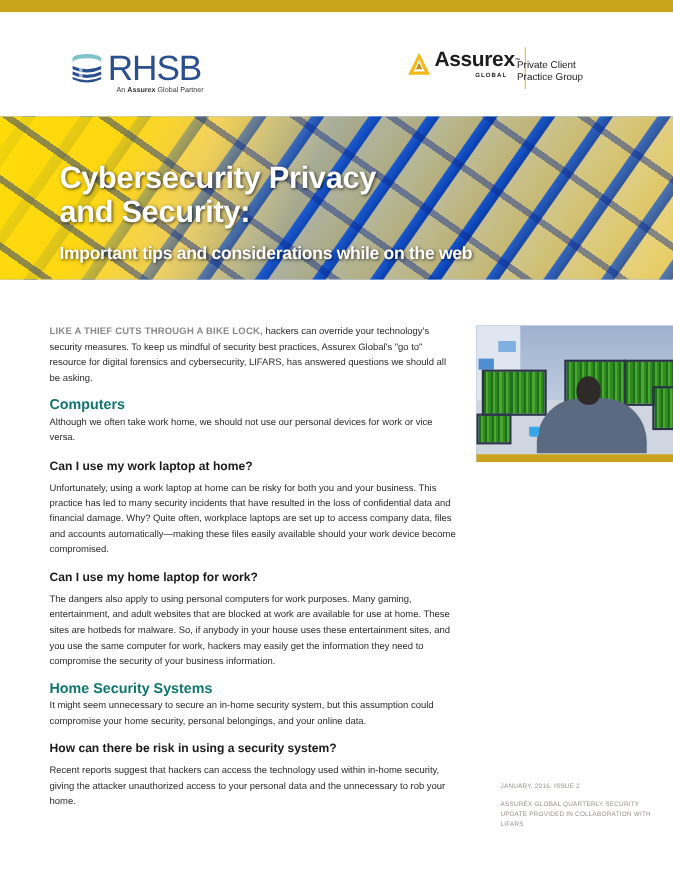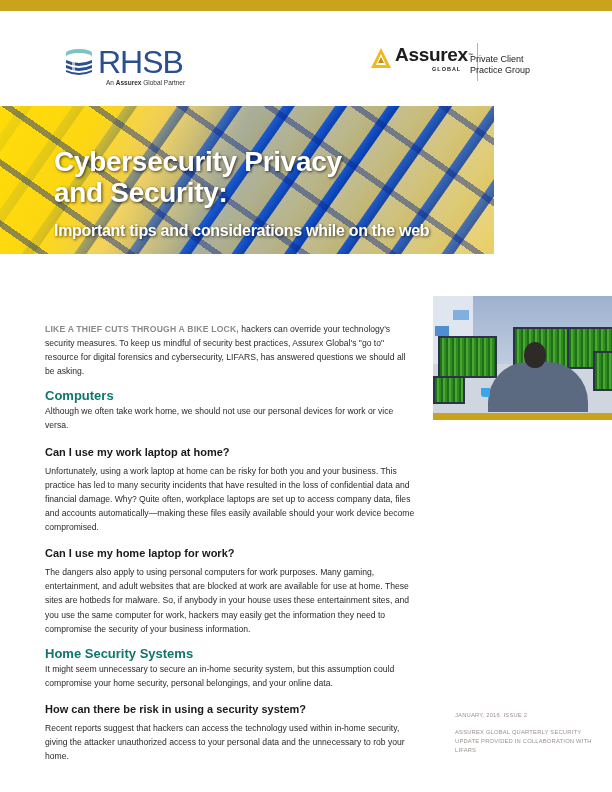--- a/index.html
+++ b/index.html
@@ -16,32 +16,32 @@
   
   .assurex { position: absolute; left: 370px; top: 43px; width: 200px; height: 36px; }
   .ax-mark { position: absolute; left: 0; top: 4px; width: 22px; height: 22px; }
   .ax-word { position: absolute; left: 25px; top: 1px; font-size: 19px; font-weight: 700; color: #1c1c1c; letter-spacing: -0.3px; line-height: 22px; }
   .ax-tm { font-size: 5px; vertical-align: top; }
   .ax-global { position: absolute; left: 62px; top: 23px; font-size: 5.5px; font-weight: 700; letter-spacing: 1px; color: #1c1c1c; }
   .ax-divider { position: absolute; left: 107px; top: 0; width: 1px; height: 38px; background: #d4b45a; }
   .ax-group { position: absolute; left: 100px; top: 11px; font-size: 9px; font-weight: 400; color: #1c1c1c; line-height: 11px; }
 
   
-  .hero { position: absolute; left: 0; top: 106px; width: 494px; height: 148px; overflow: hidden;
+  .hero { position: absolute; left: 0; top: 106px; width: 612px; height: 148px; overflow: hidden;
     background:
       linear-gradient(115deg, rgba(255,220,0,0.95) 0%, rgba(255,215,0,0.85) 18%, rgba(240,200,60,0.5) 30%, rgba(30,90,200,0.35) 45%, rgba(0,60,170,0.2) 70%, rgba(230,200,80,0.3) 100%),
       repeating-linear-gradient(125deg, #f1d97a 0px, #eccf6a 16px, #1a5bd6 17px, #0a3ca8 26px, #f5dd8a 27px, #f1d97a 43px),
       #3b6fd0; }
   .hero-keys { position: absolute; inset: 0;
     background: repeating-linear-gradient(35deg, transparent 0 22px, rgba(10,40,140,0.45) 22px 28px, transparent 28px 50px); }
   .hero-title { position: absolute; left: 54px; top: 40px; font-size: 28px; font-weight: 700; color: #ffffff; line-height: 31px; text-shadow: 1px 1px 3px rgba(0,0,0,0.7); letter-spacing: -0.3px; }
   .hero-sub { position: absolute; left: 54px; top: 116px; font-size: 16px; font-weight: 700; color: #ffffff; text-shadow: 1px 1px 3px rgba(0,0,0,0.7); letter-spacing: -0.3px; white-space: nowrap; }
 
   
-  .main { position: absolute; left: 45px; top: 294px; width: 370px; font-size: 8.6px; line-height: 14.1px; color: #2a2a2a; margin-top: 28px; }
+  .main { position: absolute; left: 45px; top: 294px; width: 370px; font-size: 8.6px; line-height: 14.1px; color: #2a2a2a; }
   .main p { margin: 0; }
   .lead-caps { font-weight: 700; color: #8a8a8a; letter-spacing: 0.2px; }
   .h2 { font-size: 13px; font-weight: 700; color: #0f766e; line-height: 16px; }
   .h3 { font-size: 11px; font-weight: 700; color: #1a1a1a; }
 
   
   .photo { position: absolute; left: 433px; top: 296px; width: 179px; height: 124px; overflow: hidden; background: #8fa6c6; }
   .photo-wall { position: absolute; left: 0; top: 0; width: 179px; height: 80px; background: linear-gradient(180deg, #9db1cf, #c6d1e2); }
   .photo-shelf { position: absolute; left: 0; top: 0; width: 40px; height: 80px; background: #dfe6ef; }
   .photo-shelf .box1 { position: absolute; left: 20px; top: 14px; width: 16px; height: 10px; background: #7fb0e0; }

